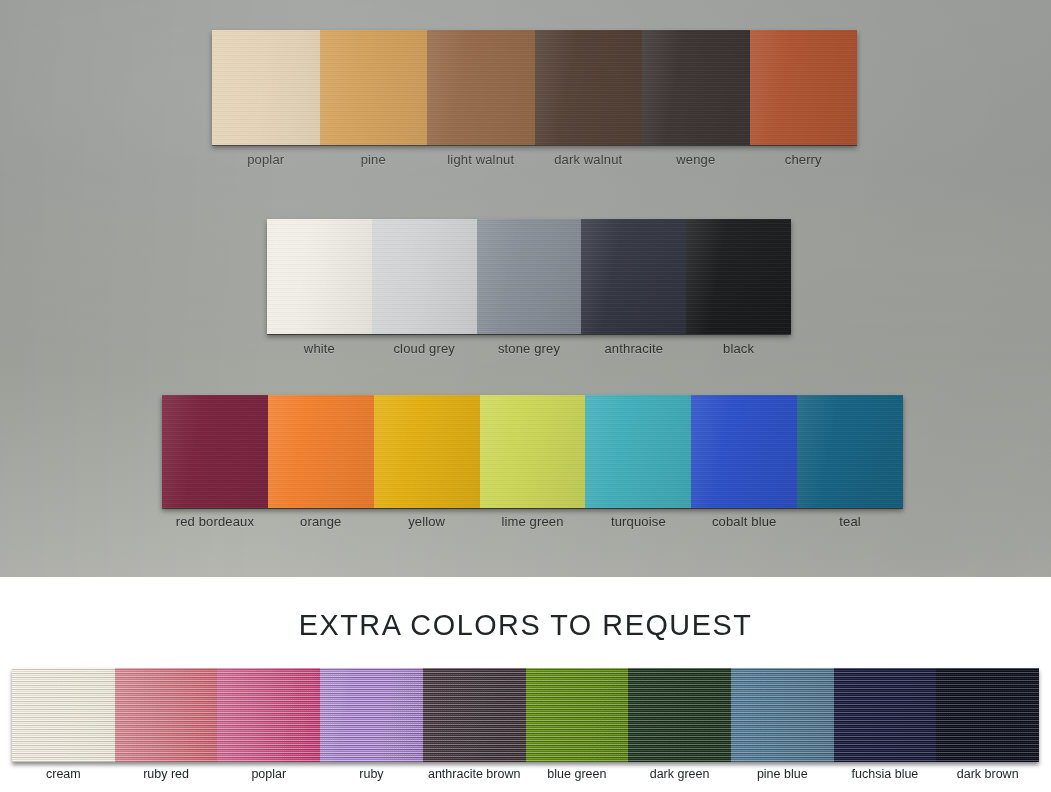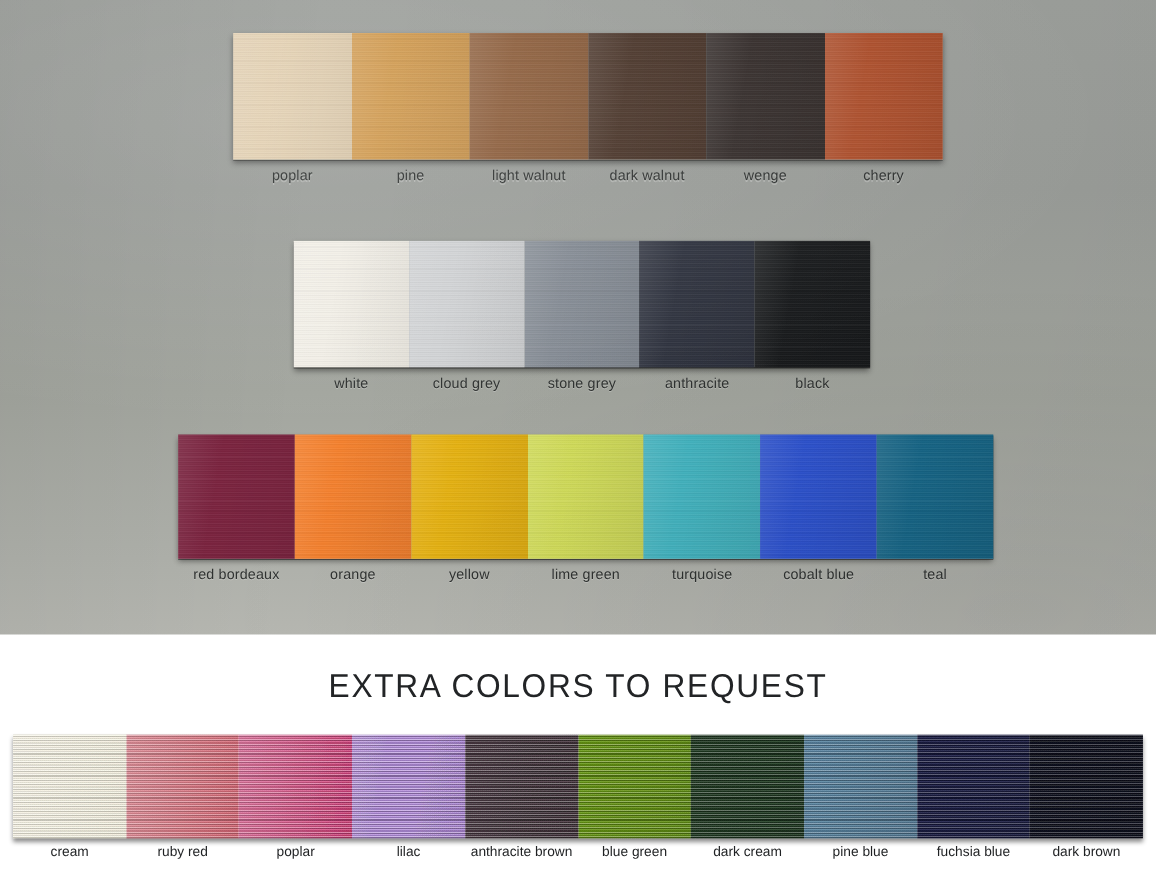--- a/index.html
+++ b/index.html
@@ -300,23 +300,23 @@
         </div>
         <div class="swatch" style="flex: 1 1 0px; background: rgb(19, 23, 49);">
           <span class="grain"></span>
           <span class="sheen"></span>
         </div>
       </div>
     <div class="extra-labels" id="labels-extra">
         <div class="label" style="flex: 1 1 0px;">cream</div>
         <div class="label" style="flex: 1 1 0px;">ruby red</div>
         <div class="label" style="flex: 1 1 0px;">poplar</div>
-        <div class="label" style="flex: 1 1 0px;">lilac</div>
+        <div class="label" style="flex: 1 1 0px;">ruby</div>
         <div class="label" style="flex: 1 1 0px;">anthracite brown</div>
         <div class="label" style="flex: 1 1 0px;">blue green</div>
-        <div class="label" style="flex: 1 1 0px;">dark cream</div>
+        <div class="label" style="flex: 1 1 0px;">dark green</div>
         <div class="label" style="flex: 1 1 0px;">pine blue</div>
         <div class="label" style="flex: 1 1 0px;">fuchsia blue</div>
         <div class="label" style="flex: 1 1 0px;">dark brown</div>
       </div>
   </div>
 
 </div>
 
 </body></html>

